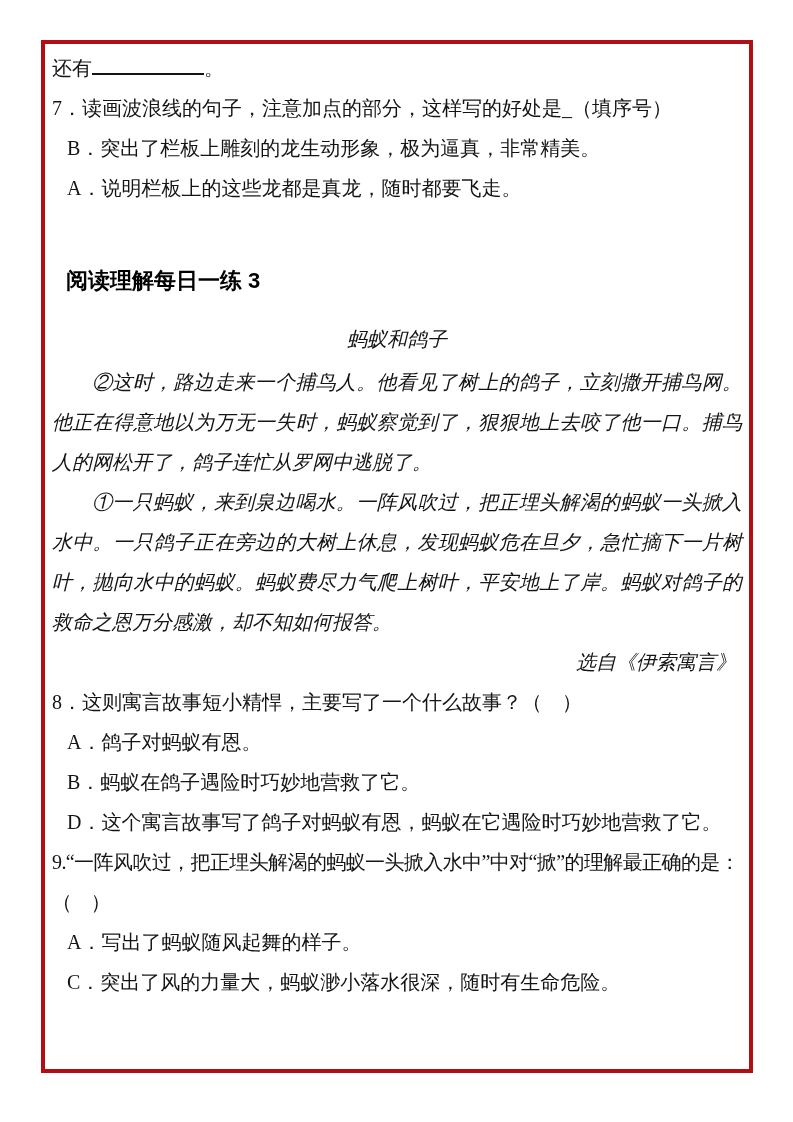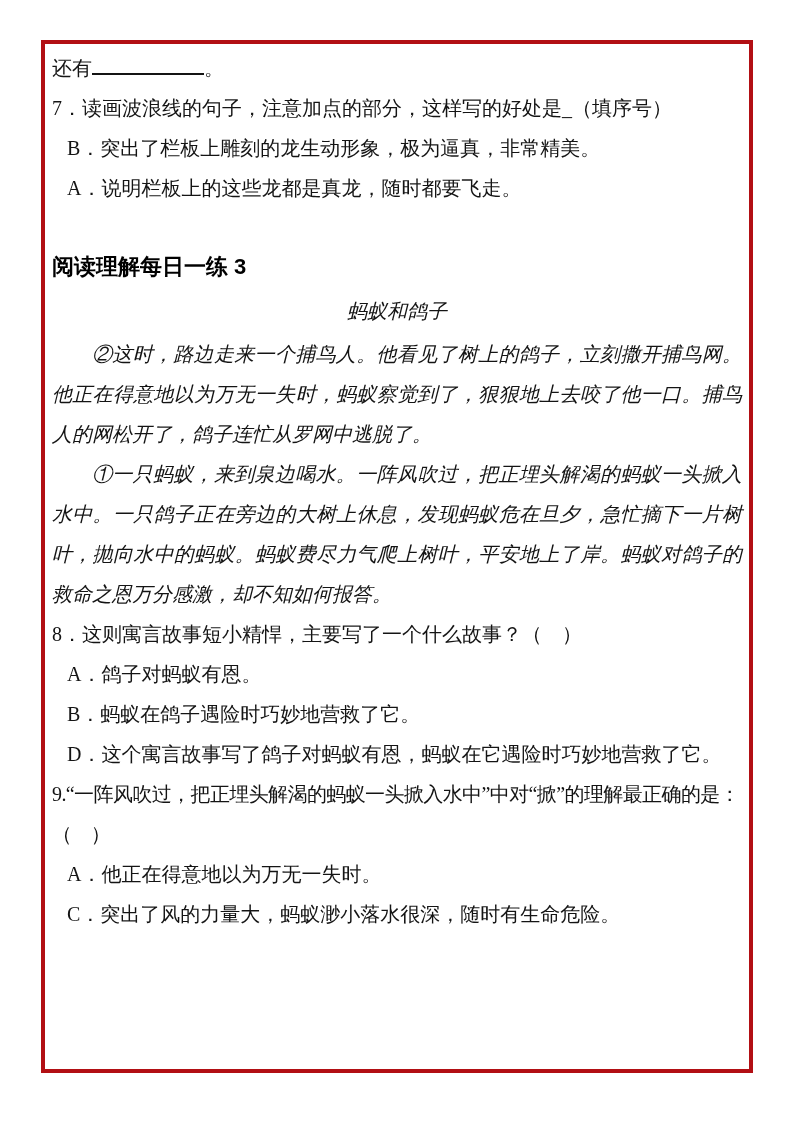--- a/index.html
+++ b/index.html
@@ -32,21 +32,21 @@
     line-height: 40px;
     white-space: normal;
   }
   .option {
     padding-left: 15px;
   }
   .spacer {
     height: 38px;
   }
   .heading {
-    margin: 0;
+    margin: 14px;
     font-size: 22px;
     line-height: 42px;
     font-weight: bold;
     font-family: "Liberation Sans", "DejaVu Sans", sans-serif;
     color: #000000;
   }
   .kai {
     font-style: italic;
   }
   .passage-title {
@@ -86,23 +86,24 @@
   <p class="line option">B．突出了栏板上雕刻的龙生动形象，极为逼真，非常精美。</p>
   <p class="line option">A．说明栏板上的这些龙都是真龙，随时都要飞走。</p>
 
   <div class="spacer"></div>
 
   <h2 class="heading">阅读理解每日一练 3</h2>
 
   <p class="line kai passage-title">蚂蚁和鸽子</p>
   <p class="para kai">②这时，路边走来一个捕鸟人。他看见了树上的鸽子，立刻撒开捕鸟网。他正在得意地以为万无一失时，蚂蚁察觉到了，狠狠地上去咬了他一口。捕鸟人的网松开了，鸽子连忙从罗网中逃脱了。</p>
   <p class="para kai">①一只蚂蚁，来到泉边喝水。一阵风吹过，把正埋头解渴的蚂蚁一头掀入水中。一只鸽子正在旁边的大树上休息，发现蚂蚁危在旦夕，急忙摘下一片树叶，抛向水中的蚂蚁。蚂蚁费尽力气爬上树叶，平安地上了岸。蚂蚁对鸽子的救命之恩万分感激，却不知如何报答。</p>
+  <p class="line kai source">选自《伊索寓言》</p>
 
   <p class="line">8．这则寓言故事短小精悍，主要写了一个什么故事？（　）</p>
   <p class="line option">A．鸽子对蚂蚁有恩。</p>
   <p class="line option">B．蚂蚁在鸽子遇险时巧妙地营救了它。</p>
   <p class="line option">D．这个寓言故事写了鸽子对蚂蚁有恩，蚂蚁在它遇险时巧妙地营救了它。</p>
 
   <p class="line q9">9.“一阵风吹过，把正埋头解渴的蚂蚁一头掀入水中”中对“掀”的理解最正确的是：（　）</p>
-  <p class="line option">A．他正在得意地以为万无一失时。</p>
+  <p class="line option">A．写出了蚂蚁随风起舞的样子。</p>
   <p class="line option">C．突出了风的力量大，蚂蚁渺小落水很深，随时有生命危险。</p>
 
 </div>
 
 </body></html>

